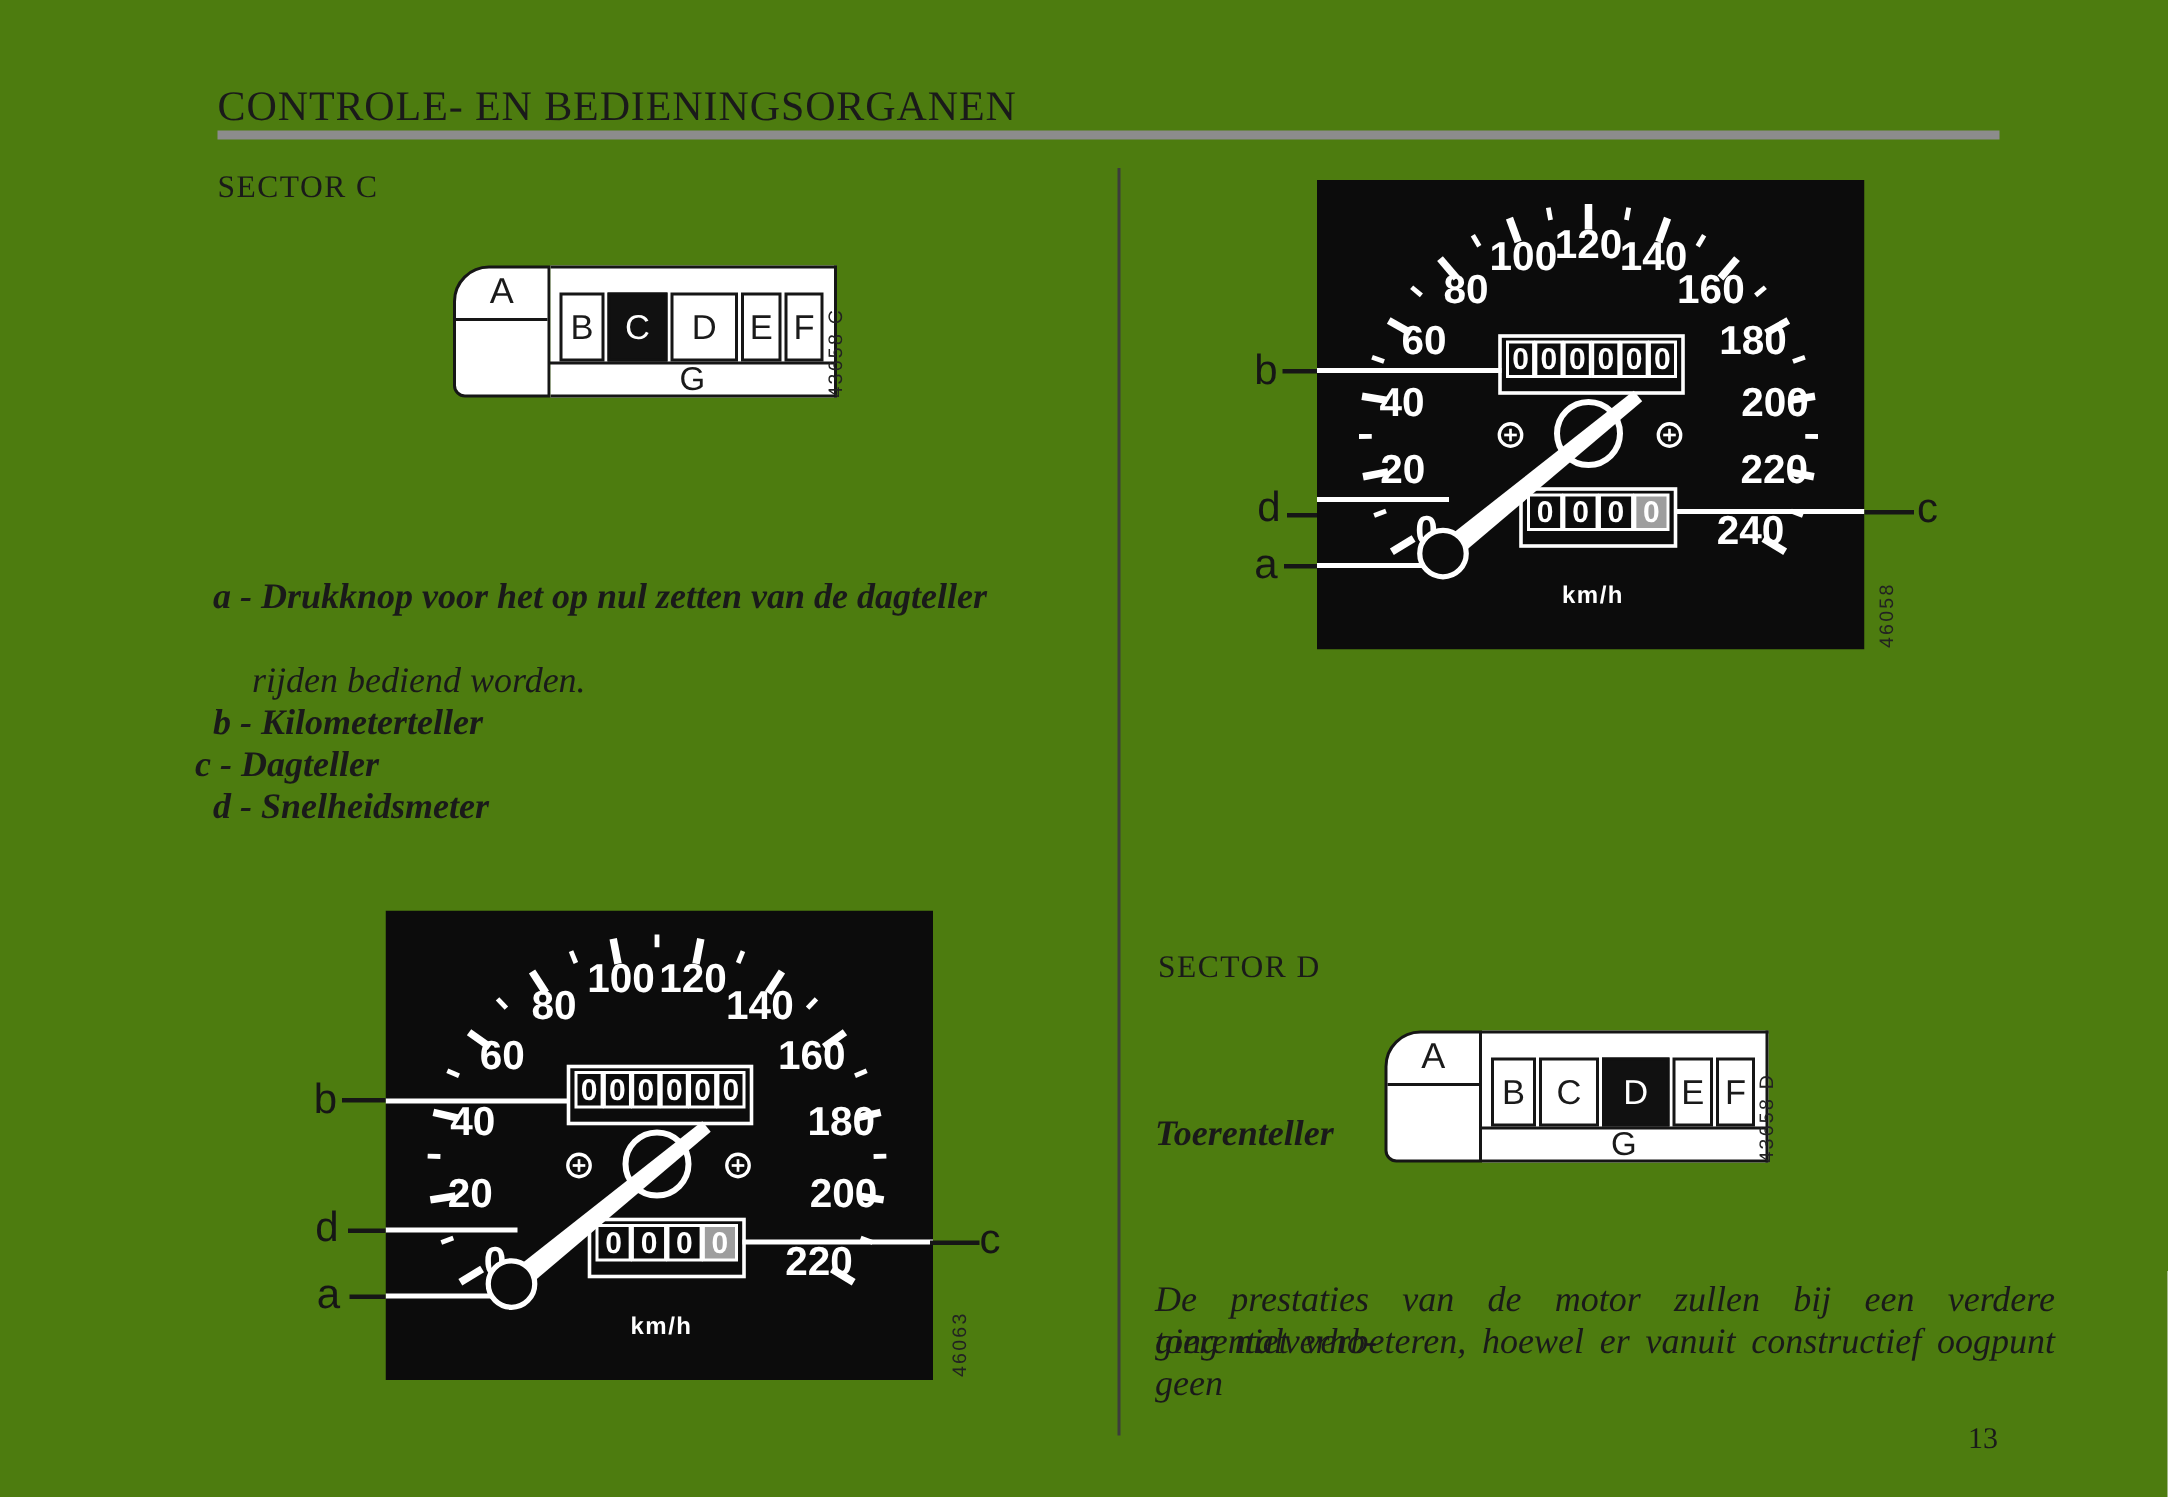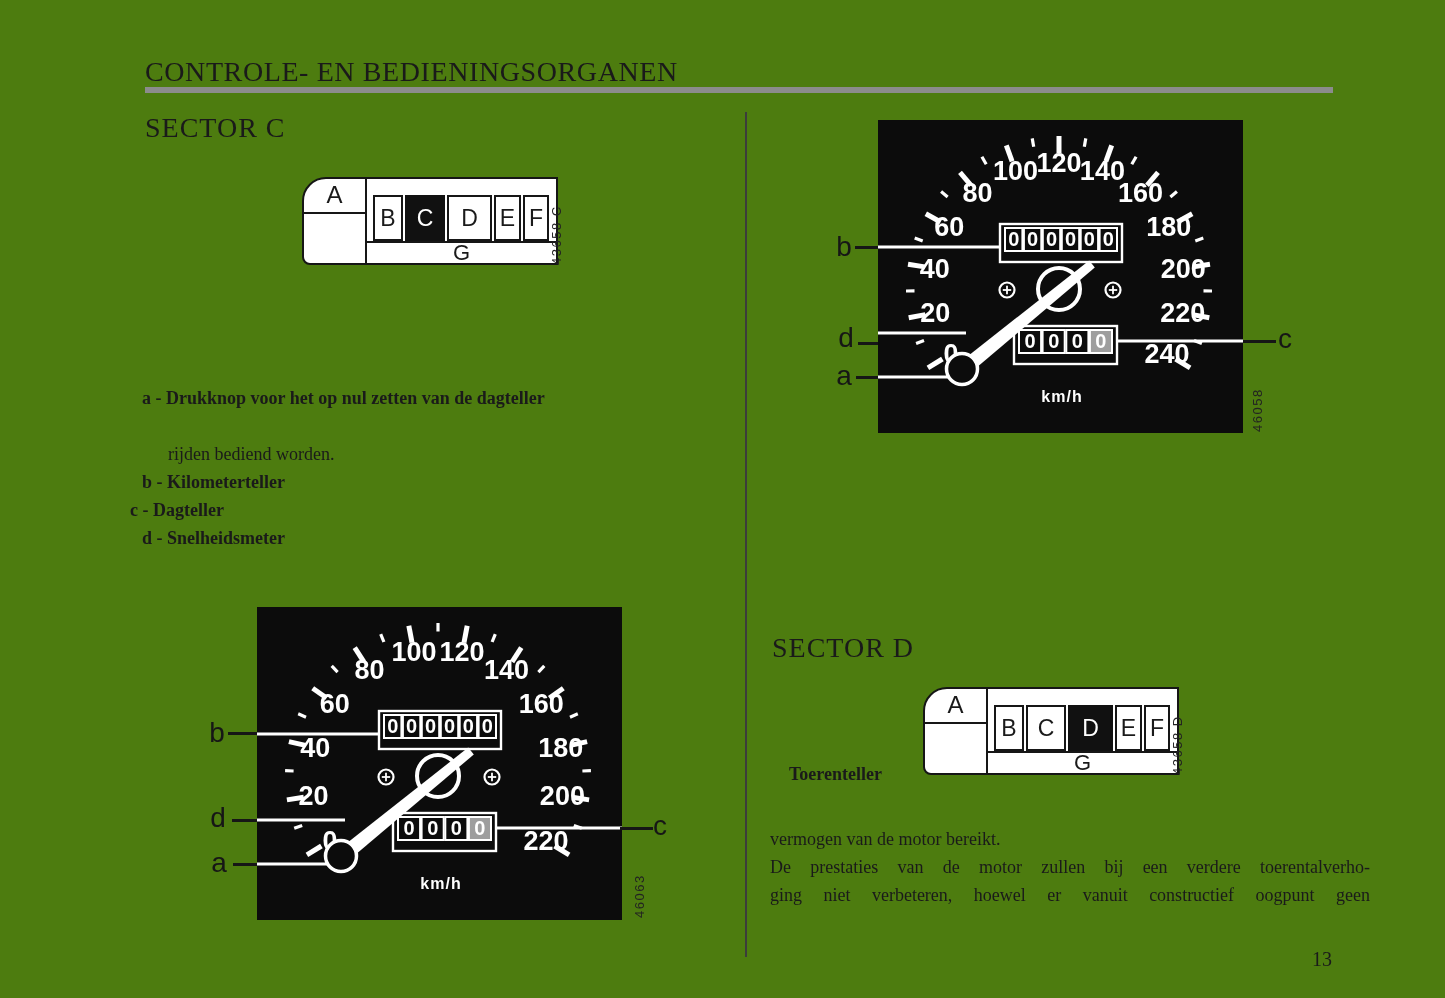--- a/index.html
+++ b/index.html
@@ -3,24 +3,24 @@
 <meta charset="utf-8">
 <style>
   html,body{margin:0;padding:0;background:#e8e8e8;}
   .page{position:relative;width:1445px;height:998px;background:#4d7c0f;overflow:hidden;
         font-family:"Liberation Serif",serif;color:#1a1a1a;}
   .abs{position:absolute;}
 
   
   .title{font-size:28px;letter-spacing:.6px;white-space:nowrap;}
   .rule{background:#8c8c8c;height:6px;}
-  .sector-title{font-size:28px;letter-spacing:1px;white-space:nowrap;}
-
-  
-  .body-line{font-size:18px;line-height:28px;white-space:nowrap;}
+  .sector-title{font-size:21px;letter-spacing:1px;white-space:nowrap;}
+
+  
+  .body-line{font-size:24px;line-height:28px;white-space:nowrap;font-style:italic;}
   .bold{font-weight:bold;}
   .jline{white-space:normal;text-align:justify;text-align-last:justify;}
   .jlast{text-align-last:left;}
 
   
   .sdiag{height:88px;}
   .sd-a{position:absolute;left:0;top:0;width:65px;height:88px;border:2.5px solid #161616;
         border-radius:24px 0 0 8px;box-sizing:border-box;background:#fff;}
   .sd-a-div{position:absolute;left:0;right:0;top:33px;border-top:2.5px solid #161616;}
   .sd-a-label{position:absolute;left:0;right:0;top:2px;text-align:center;
@@ -271,20 +271,19 @@
         <div class="sd-box w-c">C</div>
         <div class="sd-box w-d hl">D</div>
         <div class="sd-box w-e">E</div>
         <div class="sd-box w-f">F</div>
       </div>
       <div class="sd-g">G</div>
     </div>
     <div class="vref" style="left:262px;bottom:0;">43658 D</div>
   </div>
 
-  <div class="abs body-line bold" style="left:789px;top:742px;margin-top:18px;">Toerenteller</div>
-
-  <div class="abs body-line jline jlast" style="left:770px;top:825px;width:600px;">vermogen van de motor bereikt.</div>
+  <div class="abs body-line bold" style="left:770px;top:742px;">Toerenteller</div>
+
   <div class="abs body-line jline" style="left:770px;top:853px;width:600px;">De prestaties van de motor zullen bij een verdere toerentalverho-</div>
   <div class="abs body-line jline" style="left:770px;top:881px;width:600px;">ging niet verbeteren, hoewel er vanuit constructief oogpunt geen</div>
 
   <div class="abs pagenum" style="left:1312px;top:948px;">13</div>
 </div>
 
 </body></html>

